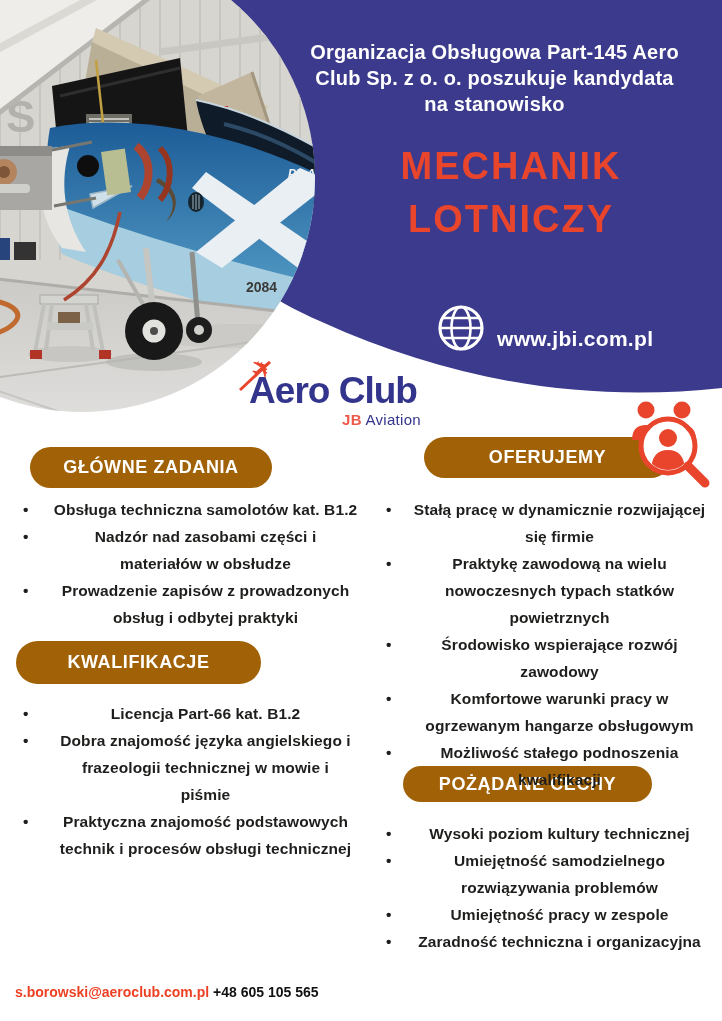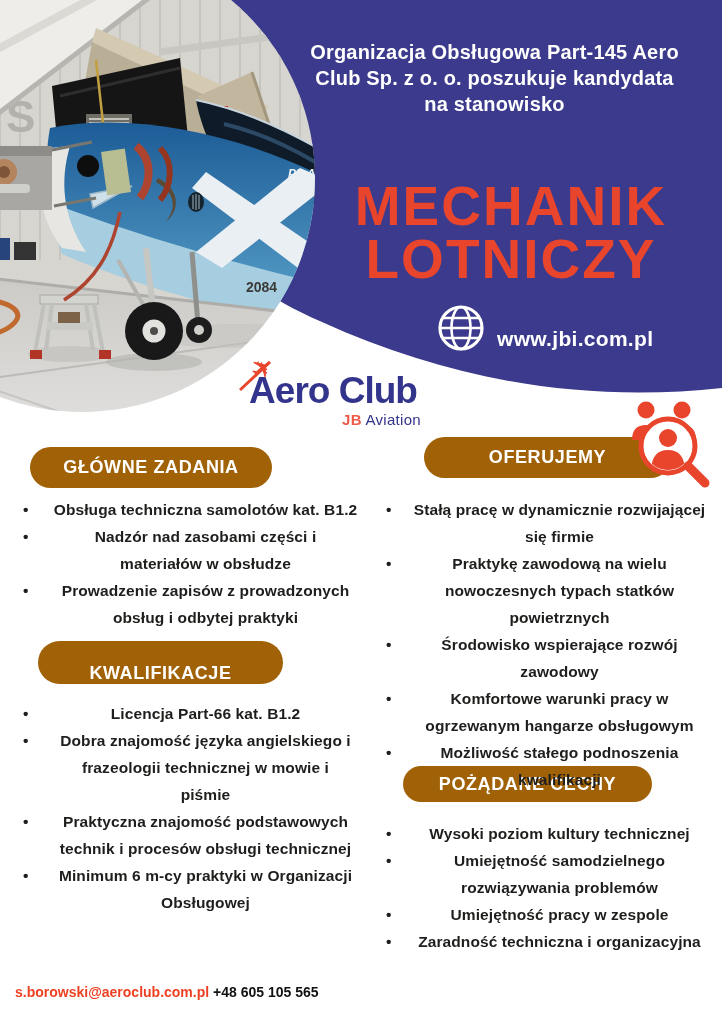--- a/index.html
+++ b/index.html
@@ -4,38 +4,38 @@
 <style>
   html,body { margin:0; padding:0; background:#ffffff; }
   .page { position:relative; width:722px; height:1021px; background:#ffffff; overflow:hidden;
           font-family:"Liberation Sans", sans-serif; }
   .abs { position:absolute; }
 
   
   .intro { left:276px; top:39px; width:437px; text-align:center; color:#ffffff;
            font-weight:bold; font-size:20px; line-height:26px; letter-spacing:0.2px; }
   .title { left:300px; top:140px; width:422px; text-align:center; color:#e8452c;
-           font-weight:bold; font-size:55px; line-height:53px; letter-spacing:2px;margin-top:40px; }
+           font-weight:bold; font-size:38px; line-height:53px; letter-spacing:2px; }
   .site  { left:438px; top:305px; display:flex; align-items:flex-end; gap:13px; }
   .site-text { color:#ffffff; font-weight:bold; font-size:21px; letter-spacing:0.3px; }
 
   
   .logo-wrap { left:243px; top:372px; width:180px; }
   .logo-main { font-size:37px; font-weight:bold; color:#33358d; letter-spacing:-1px;
                text-align:center; line-height:38px; }
   .logo-sub  { text-align:right; font-size:15px; margin-top:1px; padding-right:2px; letter-spacing:0.3px; }
   .logo-sub .jb { color:#ee5a4a; font-weight:bold; }
   .logo-sub .av { color:#33358d; }
 
   
   .pill { position:absolute; border-radius:22px; background:#a16207; color:#ffffff;
           font-weight:bold; font-size:18px; letter-spacing:0.6px;
           display:flex; align-items:center; justify-content:center; }
   .pill-zadania      { left:30px;  top:447px; width:242px; height:41px; }
-  .pill-kwalifikacje { left:38px;  top:641px; width:245px; height:43px;align-items:flex-end; }
+  .pill-kwalifikacje { left:16px;  top:641px; width:245px; height:43px; }
   .pill-oferujemy    { left:424px; top:437px; width:247px; height:41px; }
   .pill-cechy        { left:403px; top:766px; width:249px; height:36px; }
 
   
   ul.blist { position:absolute; list-style:none; margin:0; padding:0;
              font-size:15.5px; font-weight:600; color:#1e1e1c; line-height:27px; letter-spacing:0.1px; }
   ul.blist li { position:relative; padding-left:17px; white-space:pre-line;text-align:center; }
   ul.blist li::before { content:"•"; position:absolute; left:1px; top:0; }
   .list-zadania      { left:22px;  top:496px; width:350px; }
   .list-kwalifikacje { left:22px;  top:700px; width:350px; }
@@ -240,22 +240,20 @@
       <li>Prowadzenie zapisów z prowadzonych
 obsług i odbytej praktyki</li>
     </ul>
   <ul class="blist list-kwalifikacje">
       <li>Licencja Part-66 kat. B1.2</li>
       <li>Dobra znajomość języka angielskiego i
 frazeologii technicznej w mowie i
 piśmie</li>
       <li>Praktyczna znajomość podstawowych
 technik i procesów obsługi technicznej</li>
-      <li>Minimum 6 m-cy praktyki w Organizacji
-Obsługowej</li>
     </ul>
   <ul class="blist list-oferujemy">
       <li>Stałą pracę w dynamicznie rozwijającej
 się firmie</li>
       <li>Praktykę zawodową na wielu
 nowoczesnych typach statków
 powietrznych</li>
       <li>Środowisko wspierające rozwój
 zawodowy</li>
       <li>Komfortowe warunki pracy w

